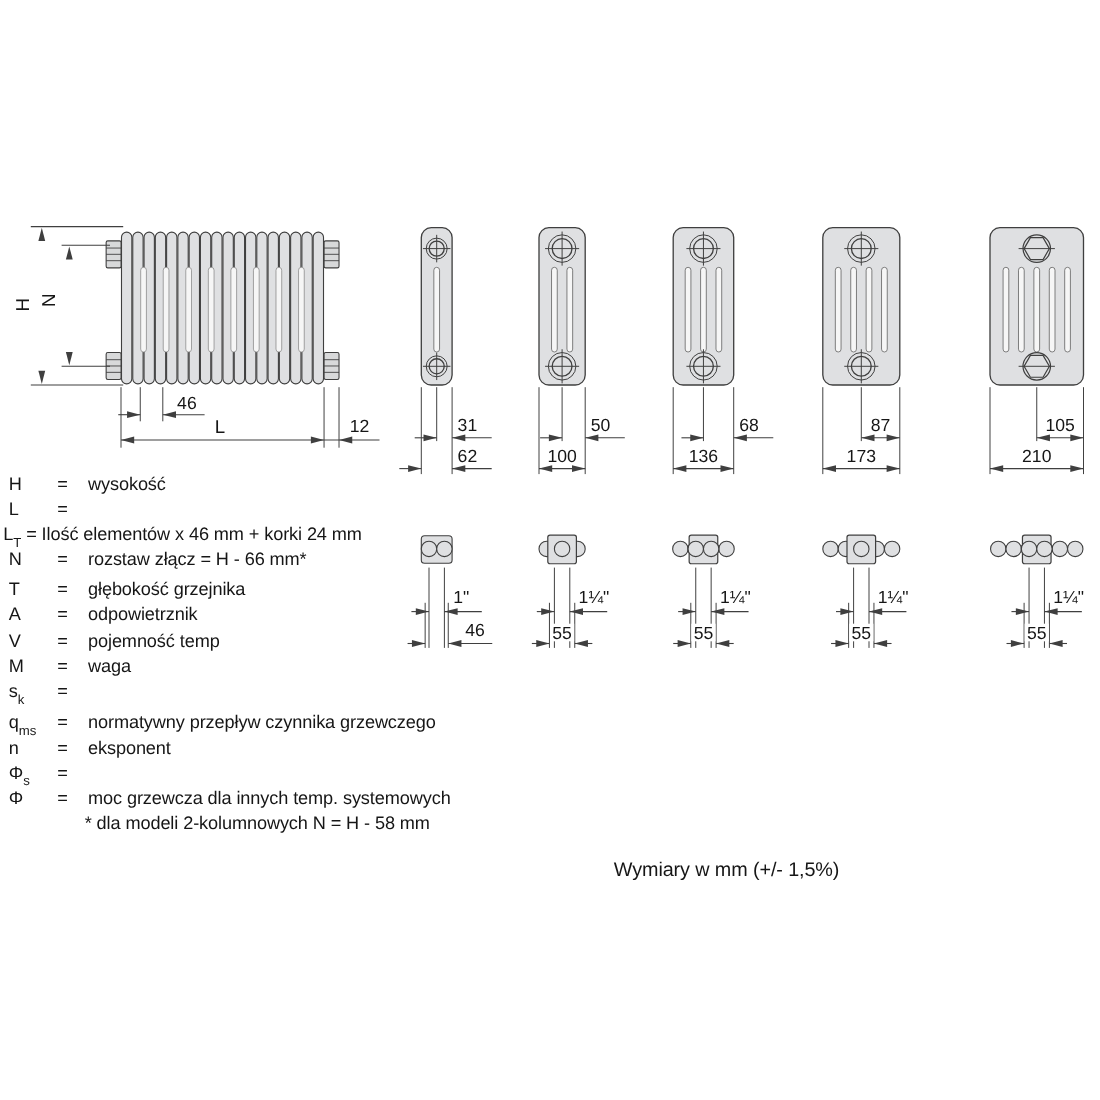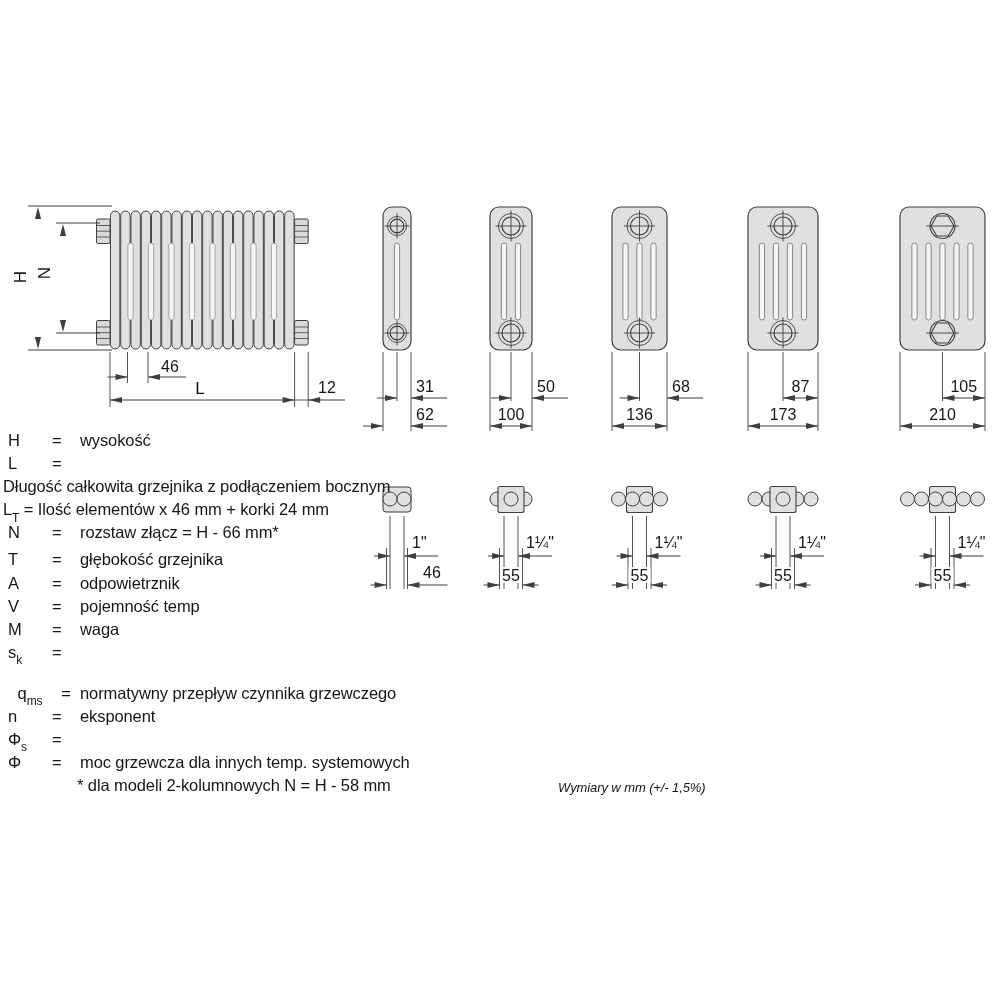--- a/index.html
+++ b/index.html
@@ -3,27 +3,27 @@
 <meta charset="utf-8">
 <style>
   html,body{margin:0;padding:0;background:#fff;}
   .page{position:relative;width:1000px;height:1000px;background:#ffffff;overflow:hidden;
         font-family:"Liberation Sans","DejaVu Sans",sans-serif;color:#161616;}
   svg text{font-family:"Liberation Sans","DejaVu Sans",sans-serif;}
   .legend{position:absolute;left:3px;top:429px;width:480px;font-size:16.5px;
           letter-spacing:-0.1px;line-height:23.1px;}
   .legend .row{height:23.1px;white-space:nowrap;}
   .legend .row.gap4{margin-top:4px;}
-  .legend .row.gap5{margin-top:18px;text-align:center;}
+  .legend .row.gap5{margin-top:5px;}
   .legend .row.table{display:flex;padding-left:5px;}
   .legend .sym{width:44px;flex:0 0 44px;}
   .legend .eq{width:28px;flex:0 0 28px;}
   .legend .row.indent{padding-left:74px;}
   .legend sub{font-size:12px;line-height:0;position:relative;top:2px;left:0px;}
-  .units-note{position:absolute;left:558px;top:780px;font-size:13px;letter-spacing:-0.1px;font-style:italic;}
+  .units-note{position:absolute;left:558px;top:780px;font-size:18px;letter-spacing:-0.1px;}
 </style>
 </head>
 <body>
 
 <div class="page">
   <svg id="diagram" width="1000" height="1000" viewBox="0 0 1000 1000">
       <g>
         <g>
           <rect x="96.5" y="219" width="13.6" height="24.5" rx="1.5" fill="#d8d9da" stroke="#3f3f3f" stroke-width="1"></rect>
           <line x1="96.5" y1="225.5" x2="110.1" y2="225.5" stroke="#3f3f3f" stroke-width="0.8"></line>
@@ -369,21 +369,20 @@
   <div class="legend" id="legend">
       <div class="row table">
         <span class="sym">H</span>
         <span class="eq">=</span>
         <span class="desc">wysokość</span>
       </div>
       <div class="row table">
         <span class="sym">L</span>
         <span class="eq">=</span>
       </div>
-      <div class="row flow"><span class="desc">Długość całkowita grzejnika z podłączeniem bocznym</span></div>
       <div class="row flow"><span class="desc">L<sub>T</sub> = Ilość elementów x 46 mm + korki 24 mm</span></div>
       <div class="row table">
         <span class="sym">N</span>
         <span class="eq">=</span>
         <span class="desc">rozstaw złącz = H - 66 mm*</span>
       </div>
       <div class="row table gap4">
         <span class="sym">T</span>
         <span class="eq">=</span>
         <span class="desc">głębokość grzejnika</span>

